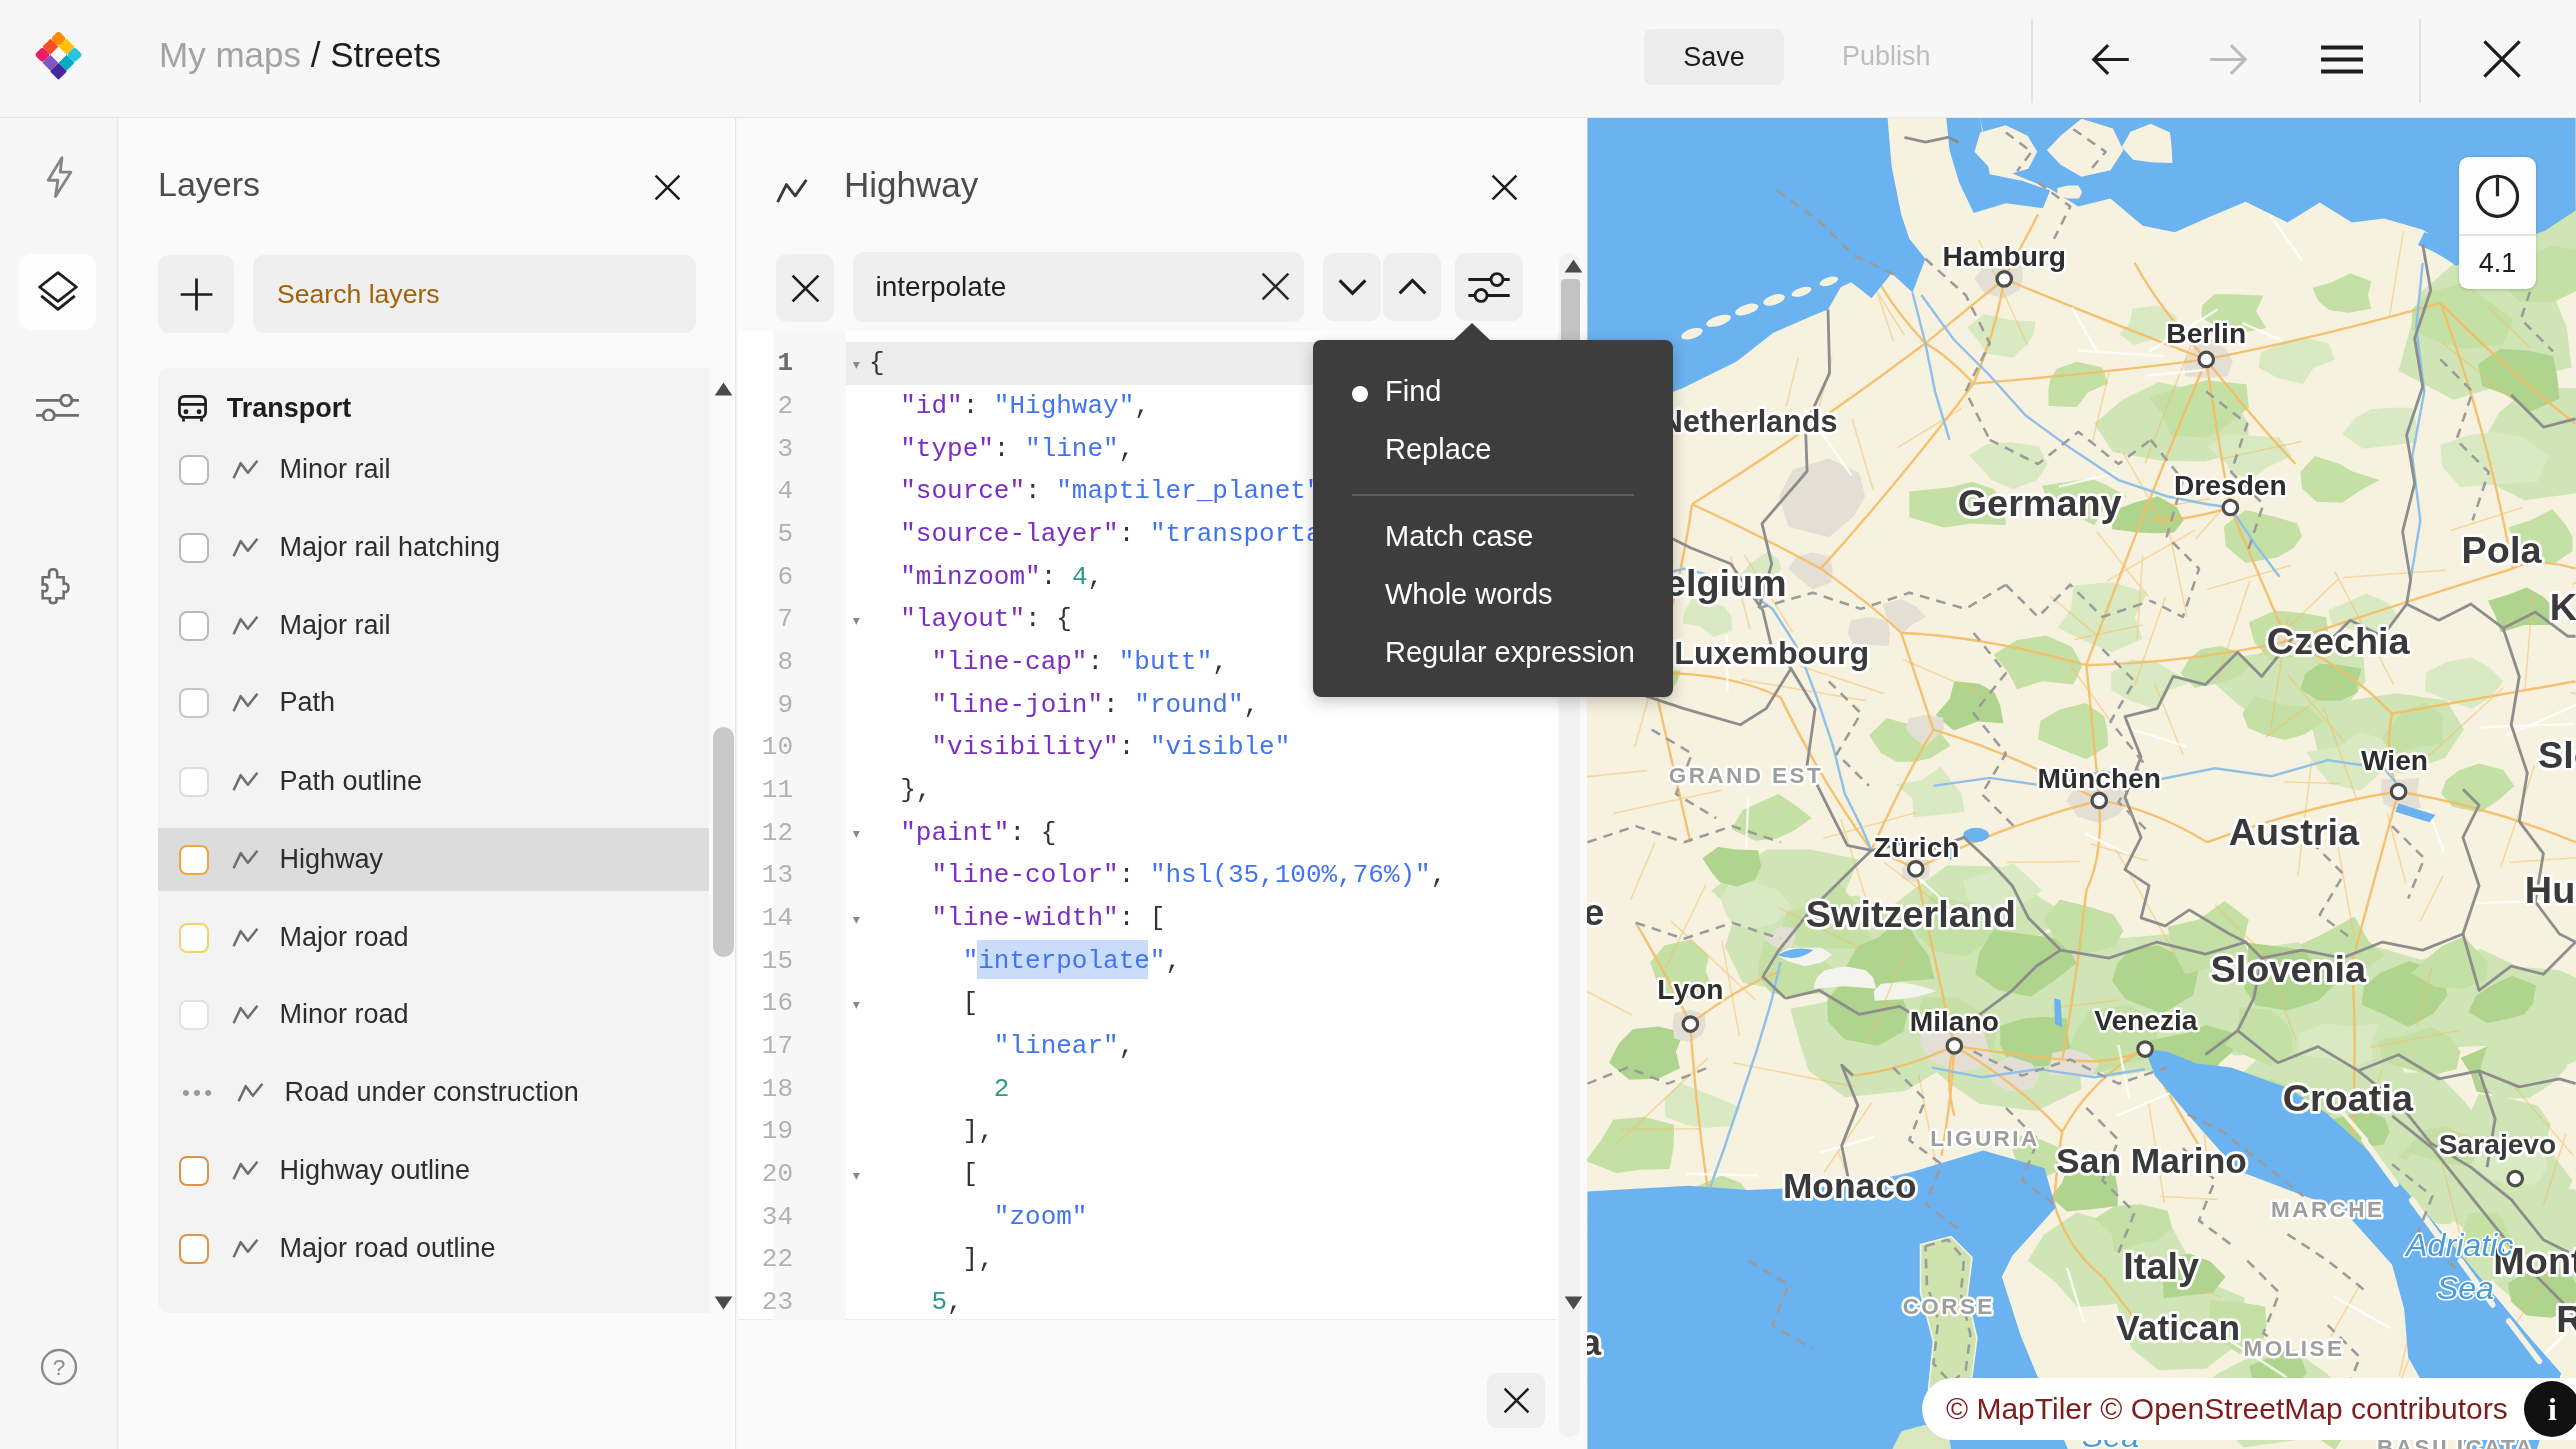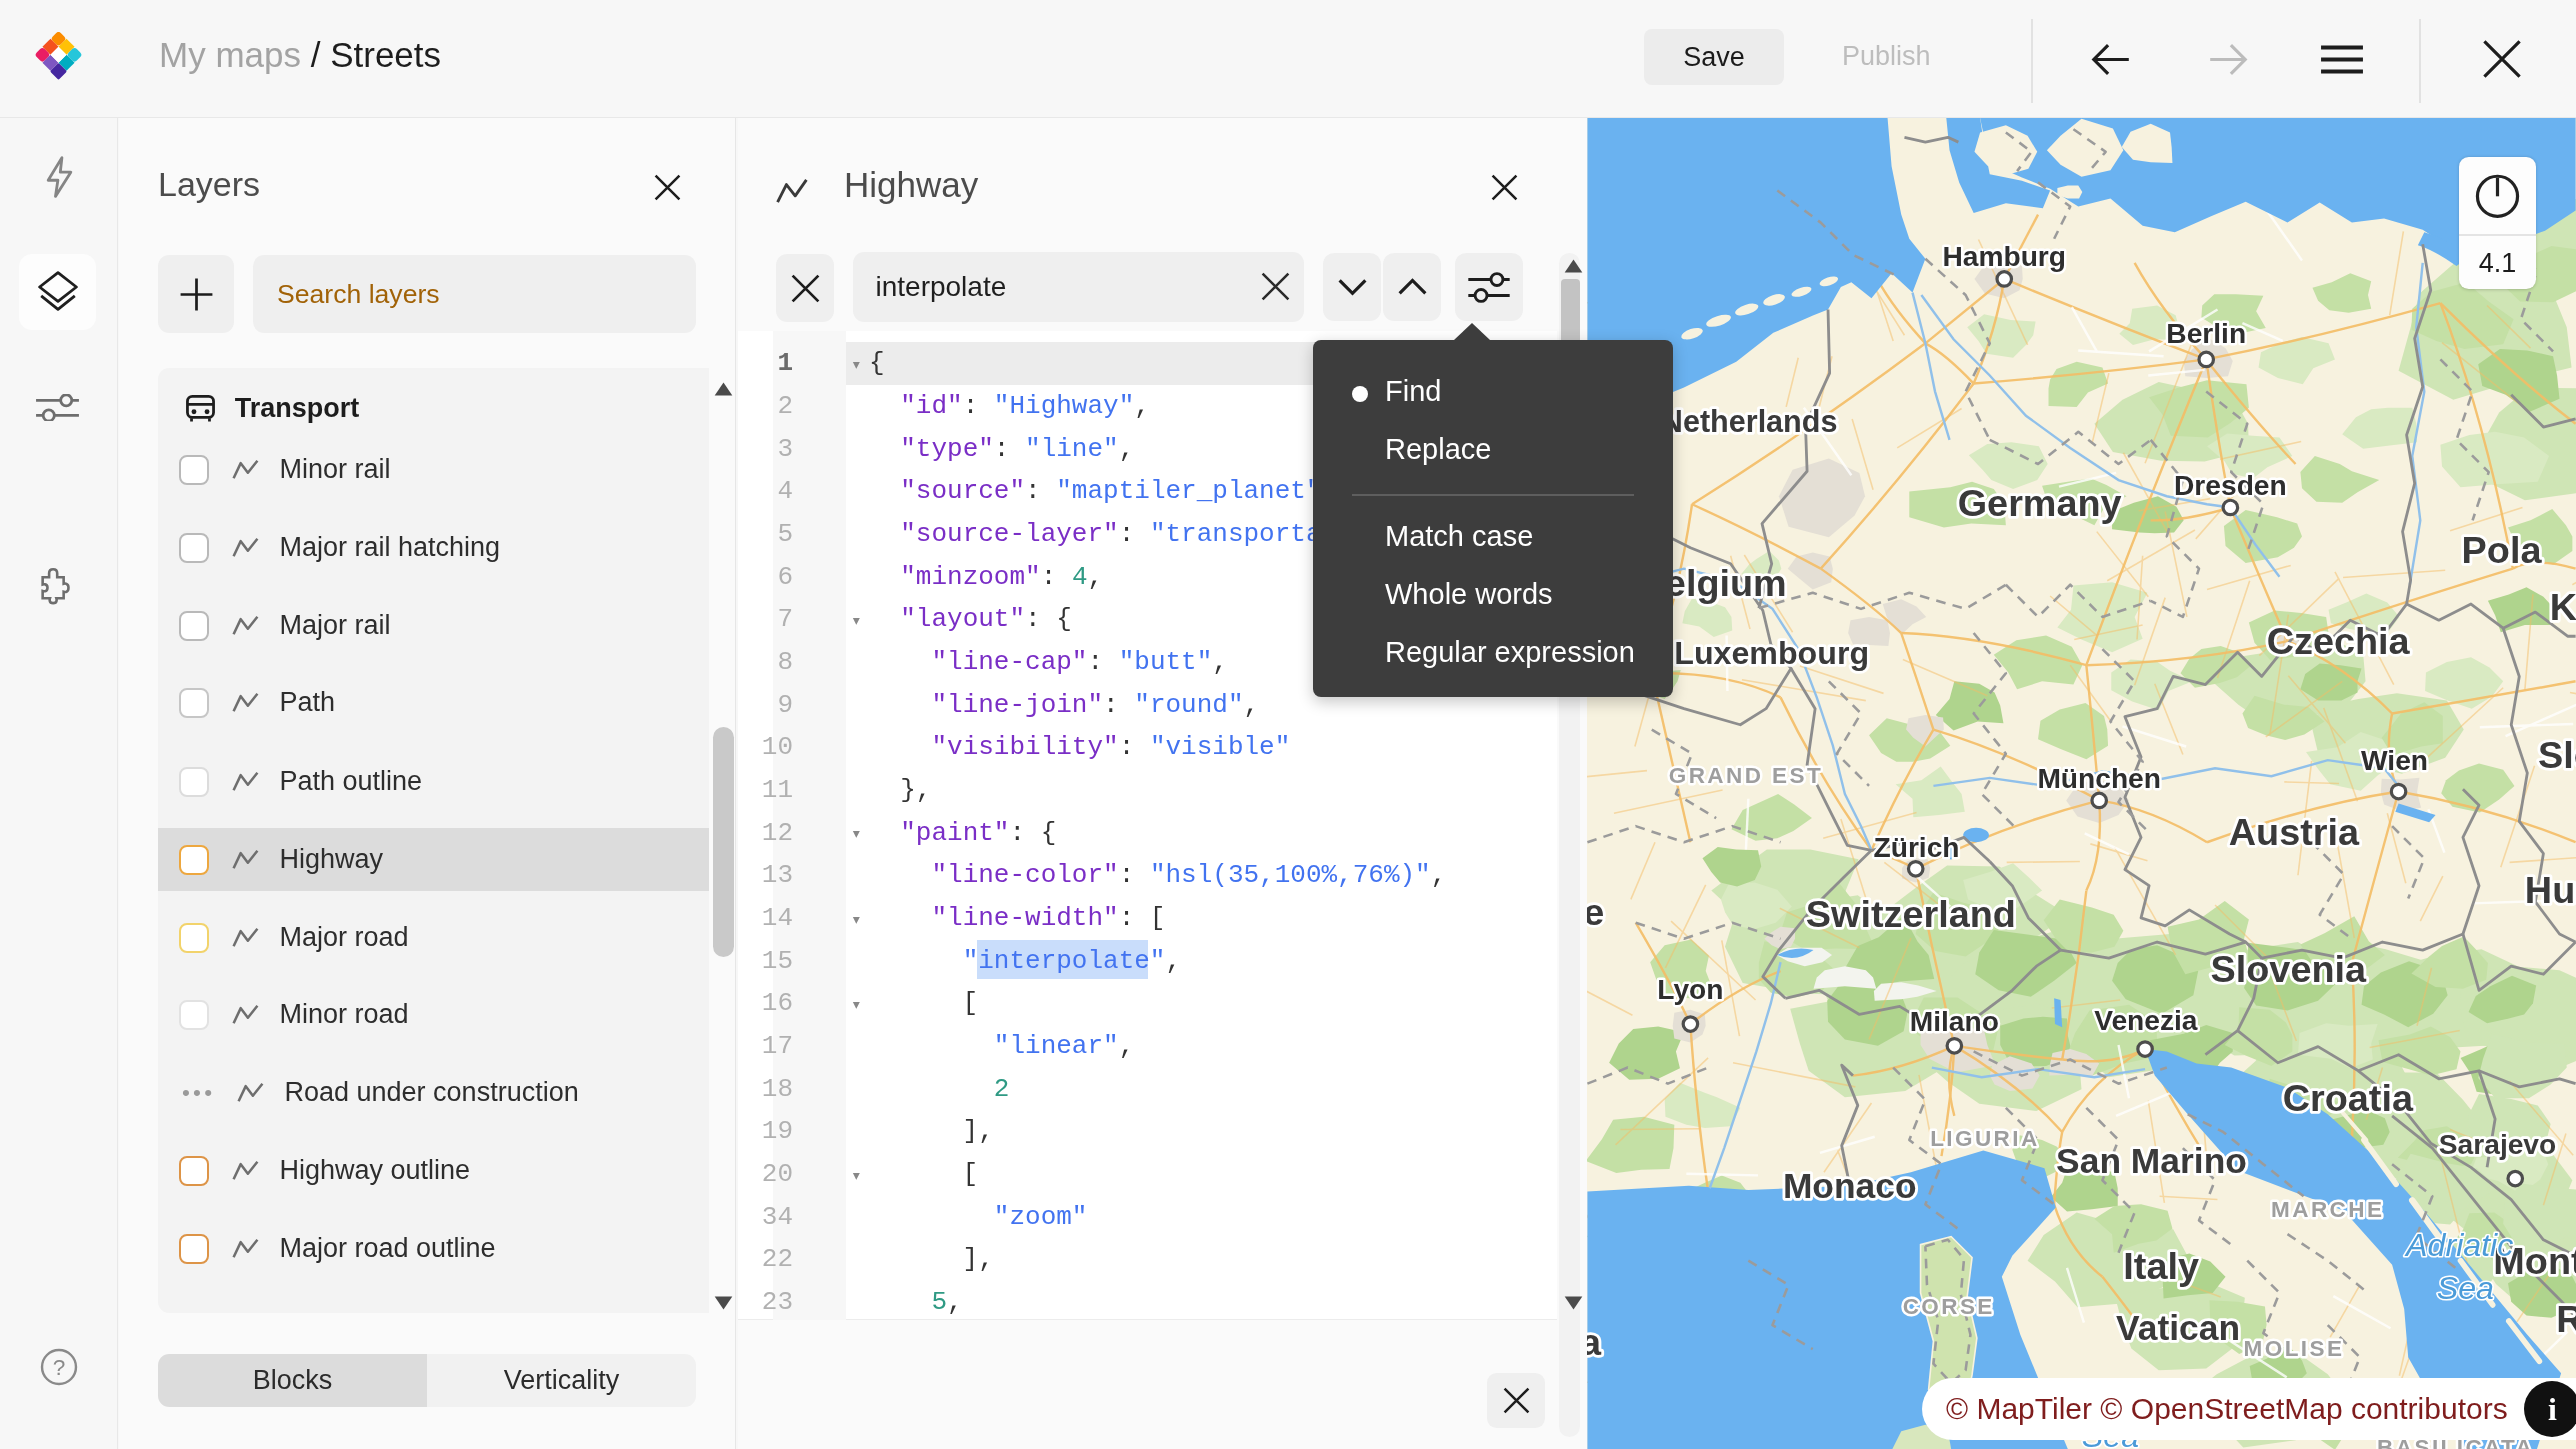--- a/index.html
+++ b/index.html
@@ -34,21 +34,21 @@
     background:#efefef; border-radius:11.3px; display:flex; align-items:center; justify-content:center; }
   .searchbox { position:absolute; left:134px; top:137px; width:443px; height:78px;
     background:#efefef; border-radius:11.3px; color:#a16207; font-size:26.6px;
     display:flex; align-items:center; padding-left:24px; }
   .listwrap { position:absolute; left:39px; top:250px; width:551px; height:945px;
     background:#f3f3f3; border-radius:11.3px 0 0 11.3px; overflow:hidden; }
   .lrow { position:absolute; left:0; width:551px; height:63px; display:flex; align-items:center; }
   .lrow .cb { width:30px; height:30px; border-radius:8px; background:#fff; margin-left:21px; flex:none; }
   .lrow .zz { margin-left:22.5px; flex:none; }
   .lrow .lbl { margin-left:21px; font-size:27px; color:#2d2d2d; white-space:nowrap; }
-  .transport { position:absolute; left:8px; top:0; width:551px; height:81px; display:flex; align-items:center; }
+  .transport { position:absolute; left:0; top:0; width:551px; height:81px; display:flex; align-items:center; }
   .listscroll { position:absolute; left:592px; top:250px; width:26px; height:945px; }
   .seg { position:absolute; left:39px; top:1236px; width:538px; height:53px; border-radius:11.3px;
     overflow:hidden; display:flex; }
   .seg .a { width:269px; background:#dcdcdc; display:flex; align-items:center; justify-content:center;
     font-size:27px; color:#2b2b2b; }
   .seg .b { width:269px; background:#f1f1f1; display:flex; align-items:center; justify-content:center;
     font-size:27px; color:#2b2b2b; }
 
   
   .codepanel { position:absolute; left:738px; top:118px; width:849px; height:1331px;
@@ -773,24 +773,20 @@
     </div>
     <div class="listscroll">
       <svg style="position:absolute;left:2.4px;top:13px" width="21" height="16" viewBox="0 0 26 20">
           <path d="M13 2 L24 18 H2 Z" fill="#4a4a4a"></path>
         </svg>
       <svg style="position:absolute;left:2.4px;top:927px" width="21" height="16" viewBox="0 0 26 20">
           <path d="M13 18 L24 2 H2 Z" fill="#4a4a4a"></path>
         </svg>
       <div style="position:absolute;left:1.6px;top:359px;width:21px;height:230px;background:#c9c9c9;border-radius:10.5px"></div>
     </div>
-    <div class="seg">
-        <div class="a">Blocks</div>
-        <div class="b">Verticality</div>
-      </div>
   </div>
 
   <div class="codepanel">
     <svg style="position:absolute;left:38px;top:60px" width="32" height="26" viewBox="0 0 40 32">
       <path d="M2 30 L13 8 L24 22 L38 2" fill="none" stroke="#3a3a3a" stroke-width="3.6" stroke-linejoin="round"></path>
       </svg>
     <div class="cp-head">Highway</div>
     <svg style="position:absolute;left:753px;top:56px" width="27" height="27" viewBox="0 0 34 34">
       <path d="M2 2 L32 32 M32 2 L2 32" stroke="#1d1d1d" stroke-width="3.2"></path>
       </svg>

